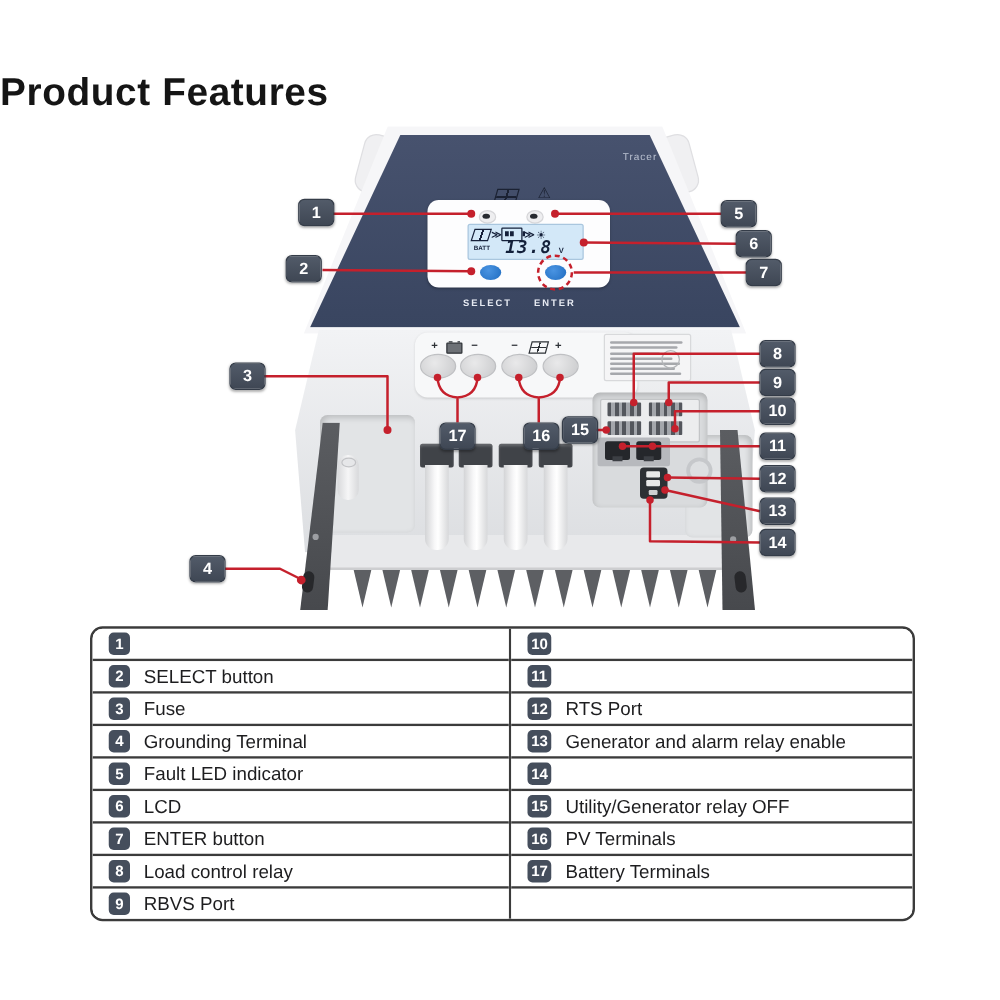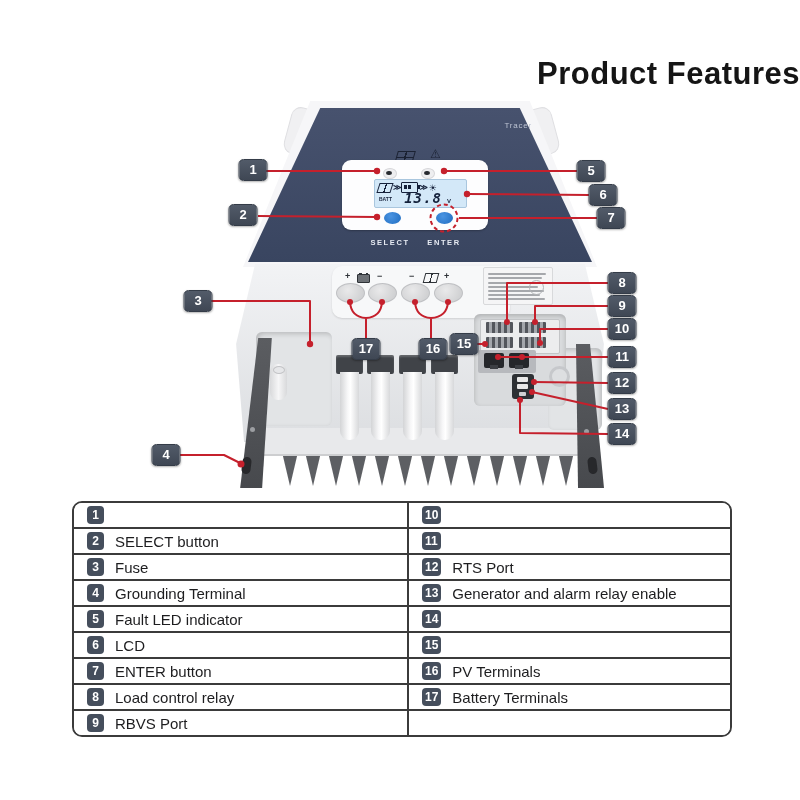--- a/index.html
+++ b/index.html
@@ -1,28 +1,28 @@
 <!DOCTYPE html>
 <html><head>
 <meta charset="utf-8">
 <style>
   html,body{margin:0;padding:0;background:#fff;}
   .stage{position:relative;width:800px;height:800px;background:#fff;overflow:hidden;
          font-family:"Liberation Sans",sans-serif;}
   .abs{position:absolute;}
   
-  .title{left:0;right:0;top:56px;text-align:right;font-size:31px;font-weight:bold;color:#151515;letter-spacing:.5px;}
+  .title{left:0;right:12px;top:56px;text-align:left;font-size:31px;font-weight:bold;color:#151515;letter-spacing:.5px;}
   
   .ear{width:36px;height:46px;border-radius:10px;background:#f0f0f2;border:1px solid #dfdfe2;z-index:1;}
   .casing{left:243px;top:101px;width:354px;height:166px;background:#f6f6f8;
           clip-path:polygon(19% 0,81% 0,100% 100%,0 100%);z-index:2;}
   .navy{left:248px;top:108px;width:344px;height:154px;
         background:linear-gradient(#47526e,#394560);
         clip-path:polygon(21% 0,79% 0,100% 100%,0 100%);z-index:3;}
-  .brand{left:492px;top:121px;width:40px;text-align:right;font-size:8px;color:#bcc3d2;letter-spacing:.8px;z-index:4;}
+  .brand{left:492px;top:121px;width:40px;text-align:center;font-size:8px;color:#bcc3d2;letter-spacing:.8px;z-index:4;}
   .panel-icon{z-index:4;color:#1b2233;}
   .pv-top-icon{left:396px;top:151px;width:16px;height:11px;border:1.4px solid #1b2233;
      transform:skewX(-16deg);z-index:4;
      background:linear-gradient(90deg,transparent 45%,#1b2233 45%,#1b2233 55%,transparent 55%),
                 linear-gradient(transparent 45%,#1b2233 45%,#1b2233 55%,transparent 55%);}
   .warn-top-icon{left:430px;top:147px;font-size:12px;z-index:4;}
   .ctrl{left:342px;top:160px;width:146px;height:70px;background:#fdfdfe;border-radius:9px;
         box-shadow:0 1px 2px rgba(0,0,0,.25);z-index:4;}
   .led{width:12px;height:9px;border-radius:50%;background:#eeeef0;border:1px solid #d6d6d9;z-index:5;}
   .led i{position:absolute;left:2px;top:1.5px;width:6px;height:4.5px;border-radius:50%;background:#272a30;}
@@ -351,20 +351,21 @@
         </div>
       <div class="frow">
           <span class="fnum">13</span>
           <span class="flabel">Generator and alarm relay enable</span>
         </div>
       <div class="frow">
           <span class="fnum">14</span>
         </div>
       <div class="frow">
           <span class="fnum">15</span>
+          <span class="flabel">Utility/Generator relay OFF</span>
         </div>
       <div class="frow">
           <span class="fnum">16</span>
           <span class="flabel">PV Terminals</span>
         </div>
       <div class="frow">
           <span class="fnum">17</span>
           <span class="flabel">Battery Terminals</span>
         </div>
       <div class="frow"></div>

